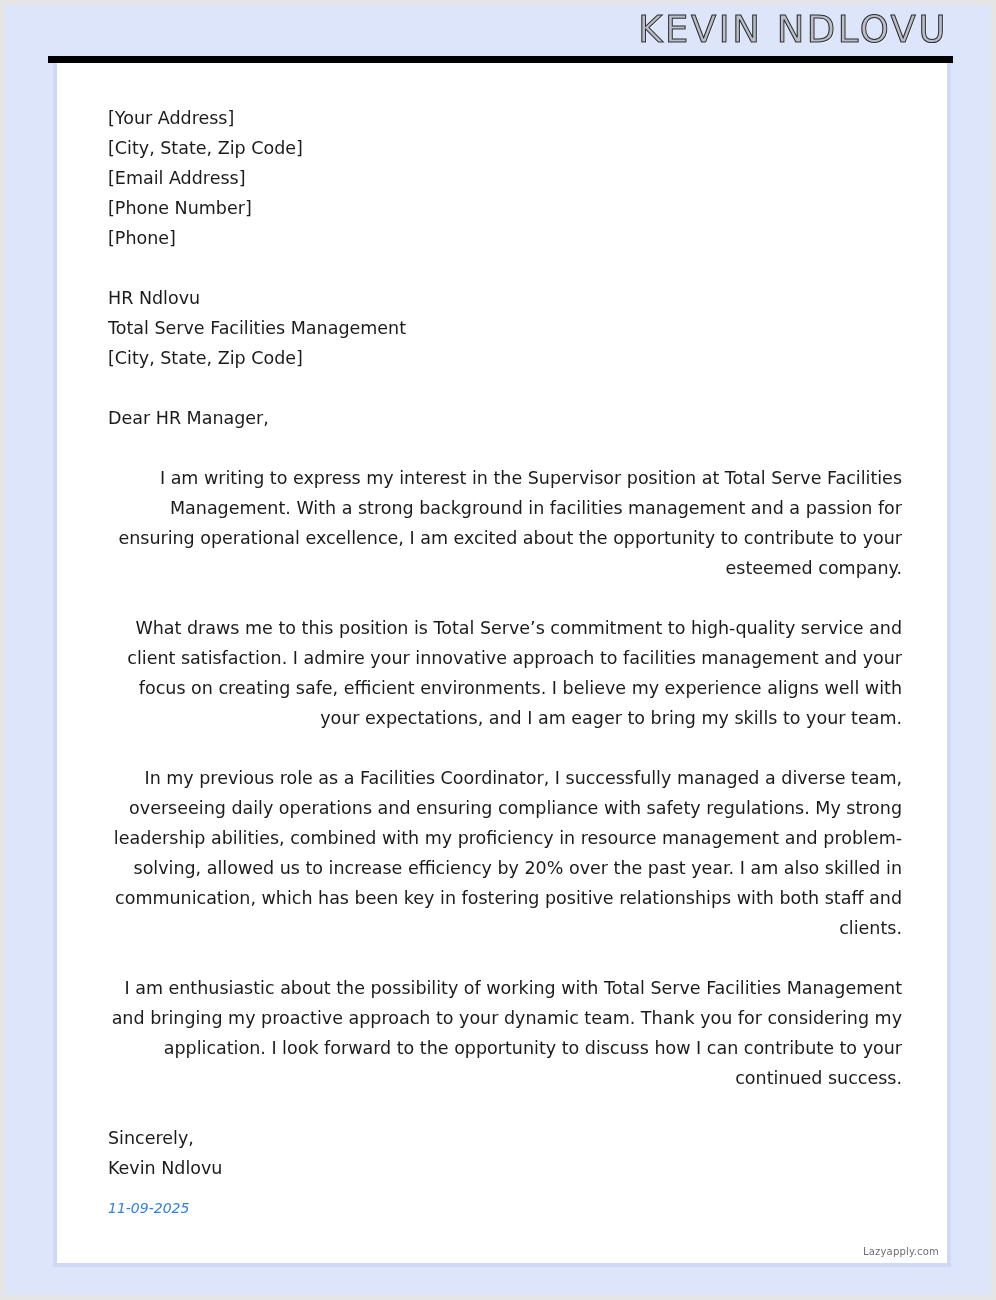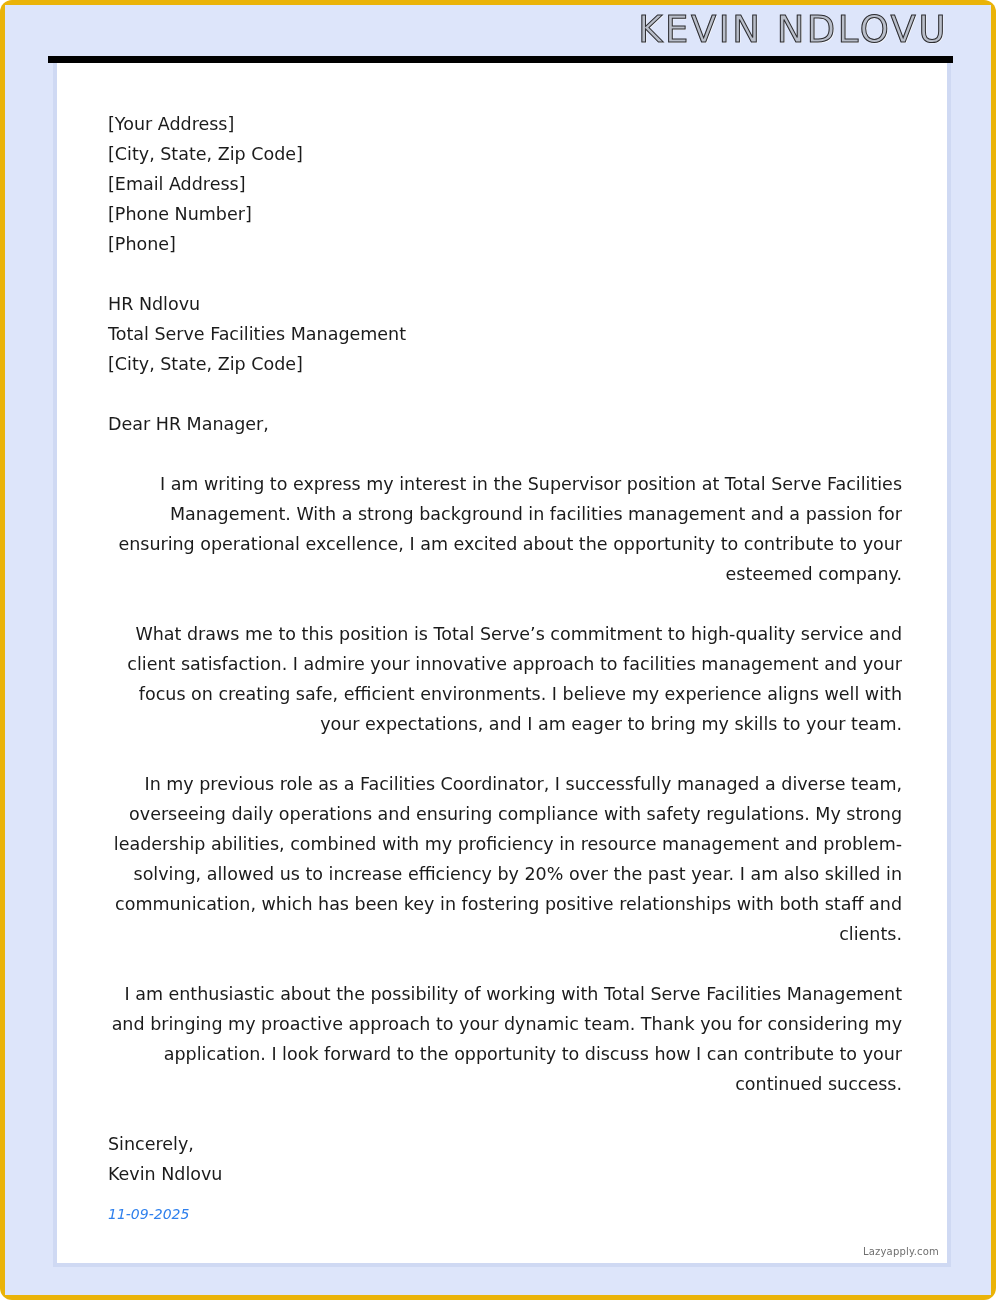--- a/index.html
+++ b/index.html
@@ -13,23 +13,22 @@
   body {
     font-family: "DejaVu Sans", sans-serif;
     background: #ffffff;
   }
 
   
   .page-frame {
     position: relative;
     width: 996px;
     height: 1300px;
-    background: #eab308;
+    background: #e5e5e5;
     padding: 5px 5px 5px 5px;
-    border-radius: 12px;
   }
 
   
   .paper {
     position: relative;
     width: 986px;
     height: 1290px;
     background: #dde5fa;
     overflow: hidden;
   }
@@ -84,21 +83,20 @@
     border-right: 4px solid #cfd9f3;
     border-bottom: 4px solid #cfd9f3;
     padding: 40px 51px 0 51px;
     overflow: hidden;
   }
 
   .letter-inner {
     position: relative;
     width: 794px;
     height: 100%;
-    margin-top: 6px;
   }
 
   
   .addr-block,
   .recipient-block,
   .salutation,
   .para,
   .closing-block {
     font-size: 17.5px;
     line-height: 30px;

